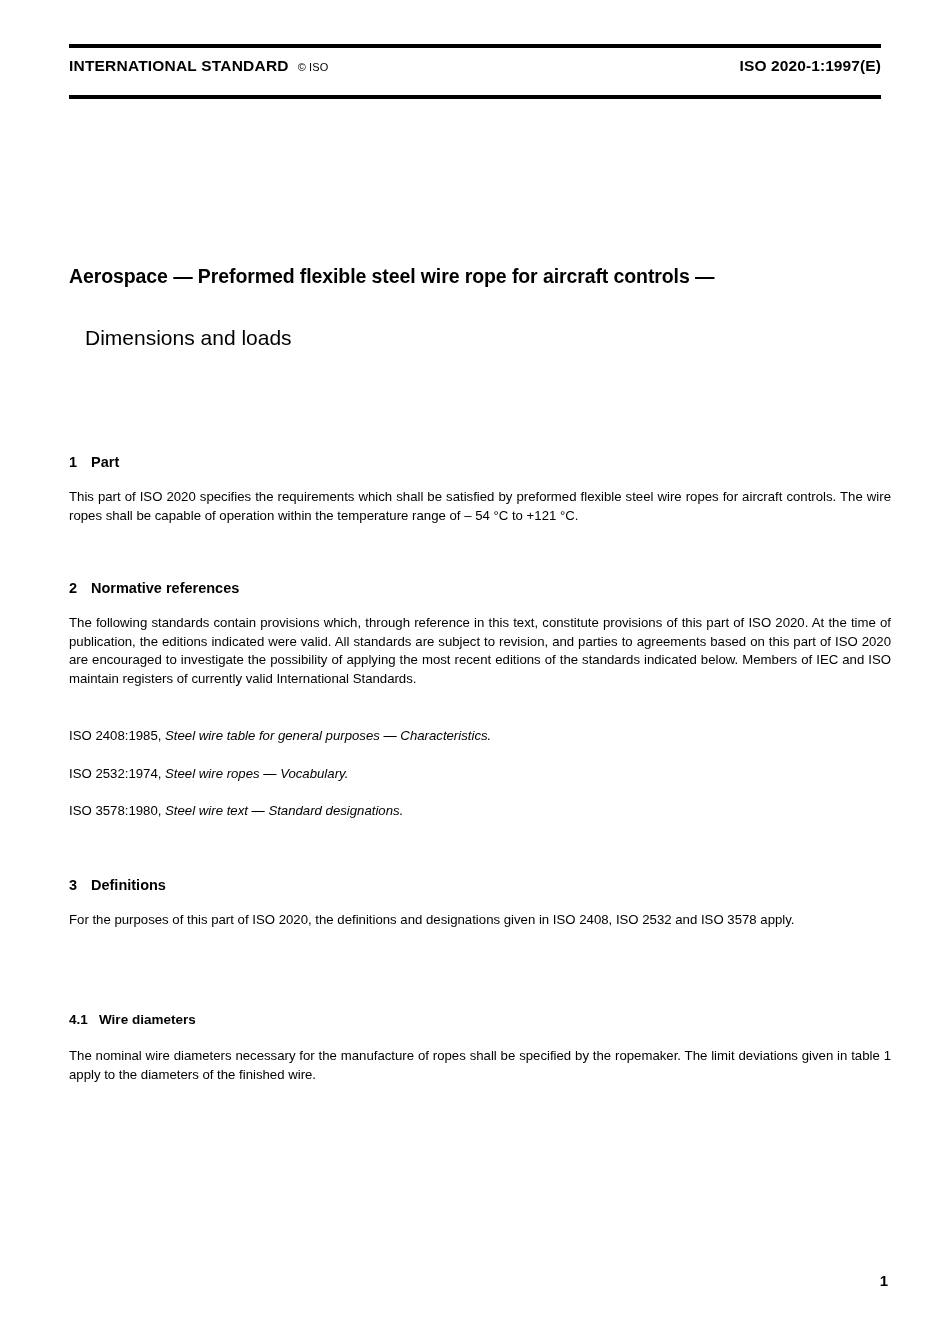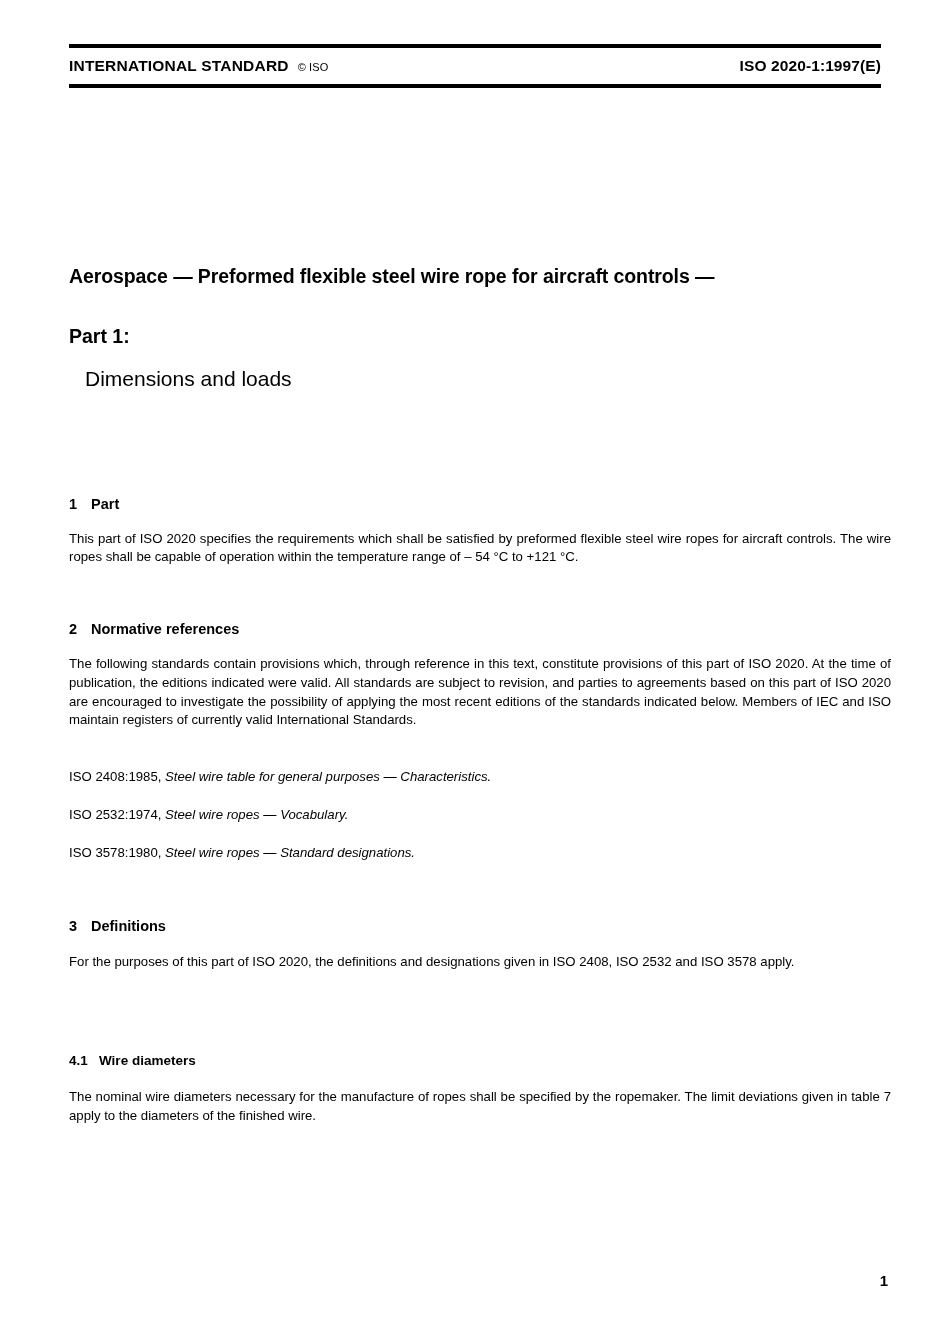--- a/index.html
+++ b/index.html
@@ -33,21 +33,21 @@
   }
   .rule-thin {
     height: 4px;
     background: #000000;
     width: 100%;
   }
   .header-row {
     display: flex;
     align-items: baseline;
     justify-content: space-between;
-    padding: 9px 0 9px 0;
+    padding: 9px 0 20px 0;
   }
   .header-left {
     display: flex;
     align-items: baseline;
     gap: 9px;
     white-space: nowrap;
   }
   .header-title {
     font-size: 15.5px;
     font-weight: bold;
@@ -171,21 +171,20 @@
       <div class="header-right">ISO 2020-1:1997(E)</div>
     </div>
     <div class="rule-thin"></div>
   </div>
 
   <div class="body">
 
     <h1 class="doc-title">Aerospace — Preformed flexible steel wire rope for aircraft controls —</h1>
 
     <div class="part-block">
-      <div class="part-label">Part 1:</div>
       <div class="part-sub">Dimensions and loads</div>
     </div>
 
     <div class="gap-scope"></div>
     <h2 class="section">
       <span class="sec-num">1</span><span>Part</span>
     </h2>
     <div class="gap-h-to-p"></div>
     <p class="para">This part of ISO 2020 specifies the requirements which shall be satisfied by preformed flexible steel wire ropes for aircraft controls. The wire ropes shall be capable of operation within the temperature range of – 54 °C to +121 °C.</p>
 
@@ -203,36 +202,36 @@
       <span>ISO 2408:1985, </span><i>Steel wire table for general purposes — Characteristics.</i>
     </div>
 
     <div class="gap-ref-item"></div>
     <div class="ref">
       <span>ISO 2532:1974, </span><i>Steel wire ropes — Vocabulary.</i>
     </div>
 
     <div class="gap-ref-item"></div>
     <div class="ref">
-      <span>ISO 3578:1980, </span><i>Steel wire ropes — Standard designations.</i>
+      <span>ISO 3578:1980, </span><i>Steel wire text — Standard designations.</i>
     </div>
 
     <div class="gap-sec3"></div>
     <h2 class="section">
       <span class="sec-num">3</span><span>Definitions</span>
     </h2>
     <div class="gap-sec3-p"></div>
     <p class="para">For the purposes of this part of ISO 2020, the definitions and designations given in ISO 2408, ISO 2532 and ISO 3578 apply.</p>
 
     <div class="gap-sec4"></div>
 
     <div class="gap-sec4-sub"></div>
     <h3 class="subsection">
       <span class="sec-num wide">4.1</span><span>Wire diameters</span>
     </h3>
     <div class="gap-sub-p"></div>
-    <p class="para">The nominal wire diameters necessary for the manufacture of ropes shall be specified by the ropemaker. The limit deviations given in table 7 apply to the diameters of the finished wire.</p>
+    <p class="para">The nominal wire diameters necessary for the manufacture of ropes shall be specified by the ropemaker. The limit deviations given in table 1 apply to the diameters of the finished wire.</p>
 
   </div>
 
   <div class="page-number">1</div>
 
 </div>
 
 </body></html>

